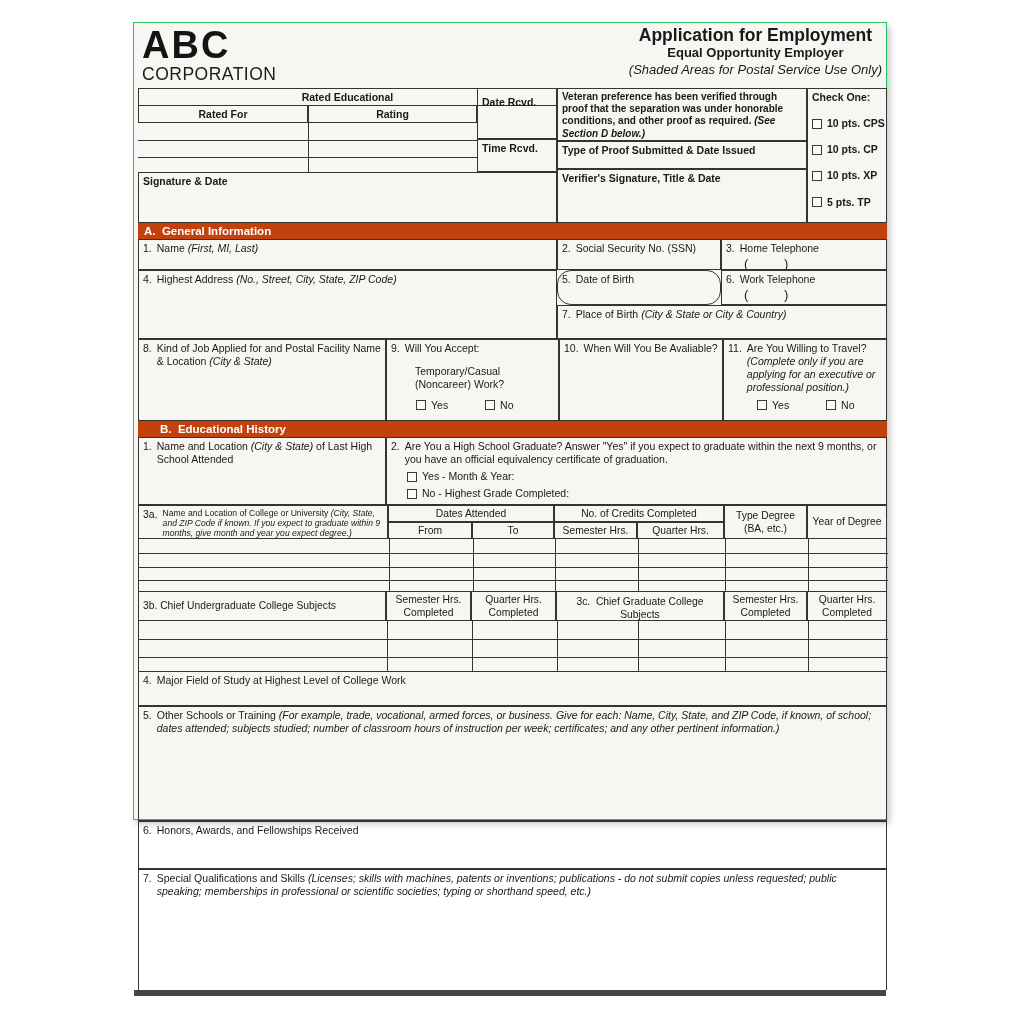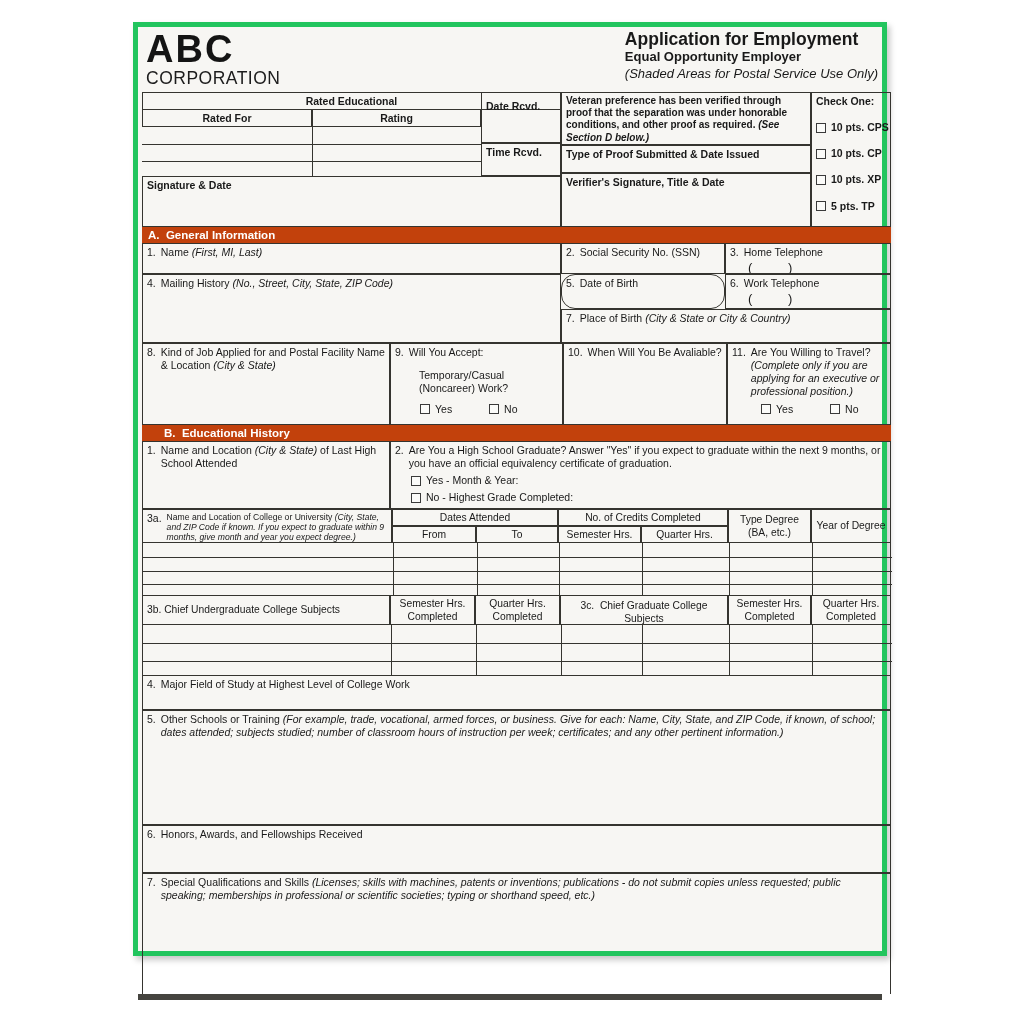--- a/index.html
+++ b/index.html
@@ -2,22 +2,22 @@
 <html><head>
 <meta charset="utf-8">
 <style>
   html,body { margin:0; padding:0; }
   body {
     width:1024px; height:1024px; background:#ffffff;
     font-family:"Liberation Sans", sans-serif; color:#191919;
     position:relative; overflow:hidden;
   }
   #paper {
-    position:absolute; left:133px; top:22px; width:754px; height:934px;
-    background:#f7f6f3; border:5px solid #22c55e;
+    position:absolute; left:133px; top:22px; width:754px; height:798px;
+    background:#f7f6f3; border:1px solid #22c55e;
     box-shadow:3px 4px 6px rgba(0,0,0,0.22);
     box-sizing:border-box;
   }
   .cell {
     position:absolute; box-sizing:border-box;
     border:1.2px solid #35342f; padding:2px 4px;
     font-size:10.5px; color:#191919; line-height:1.25;
     overflow:hidden;
   }
   .b { font-weight:bold; }
@@ -33,21 +33,21 @@
   .num { flex:0 0 auto; margin-right:5px; white-space:nowrap; }
   .hint { font-style:italic; }
   .cb {
     display:inline-block; width:10px; height:10px; box-sizing:border-box;
     border:1.4px solid #3a3a3a; background:#fbfbf9; vertical-align:-1.5px; margin-right:5px;
   }
   .ynrow { position:absolute; left:8px; bottom:8px; white-space:nowrap; }
   .ynrow .pair { margin-right:34px;padding-left:13px; }
   .logo-top { font-size:38px; font-weight:bold; letter-spacing:2px; line-height:36px; color:#141414; }
   .logo-bottom { font-size:17.5px; letter-spacing:0.5px; color:#1c1c1c; margin-top:1px; }
-  .hdr-right { position:absolute; right:4px; top:2px; text-align:left; }
+  .hdr-right { position:absolute; right:4px; top:2px; text-align:center; }
   .hdr-title { font-size:17.5px; font-weight:bold; line-height:20px; }
   .hdr-sub { font-size:13px; font-weight:bold; line-height:16px; }
   .hdr-note { font-size:13px; font-style:italic; line-height:17px; }
   .vet { font-size:10px; font-weight:bold; line-height:1.22; }
   .opt { margin-top:13px; font-weight:bold; white-space:nowrap; }
   .smallhdr { font-size:10.3px; }
   .t3a-label { font-size:8.6px; line-height:1.18; }
   .phone { margin-left:18px; font-size:13px; letter-spacing:2px; margin-top:1px; }
   .cbline { margin-top:4px; }
   .paper-edge { position:absolute; left:0; top:967px; width:100%; height:6px; background:#45443f; }
@@ -118,21 +118,21 @@
     <span class="num">1.</span><span>Name </span><span class="hint">(First, MI, Last)</span>
   </div>
   <div class="cell" style="left:423px;top:216px;width:164px;height:31px;">
     <span class="num">2.</span><span>Social Security No. (SSN)</span>
   </div>
   <div class="cell" style="left:587px;top:216px;width:166px;height:31px;">
     <div><span class="num">3.</span><span>Home Telephone</span></div>
     <div class="phone">(&nbsp;&nbsp;&nbsp;&nbsp;&nbsp;&nbsp;)</div>
   </div>
   <div class="cell" style="left:4px;top:247px;width:419px;height:69px;">
-    <span class="num">4.</span><span>Mailing History </span><span class="hint">(No., Street, City, State, ZIP Code)</span>
+    <span class="num">4.</span><span>Highest Address </span><span class="hint">(No., Street, City, State, ZIP Code)</span>
   </div>
   <div class="cell" style="left:423px;top:247px;width:164px;height:35px;border-radius:14px;">
     <span class="num">5.</span><span>Date of Birth</span>
   </div>
   <div class="cell" style="left:587px;top:247px;width:166px;height:35px;">
     <div><span class="num">6.</span><span>Work Telephone</span></div>
     <div class="phone">(&nbsp;&nbsp;&nbsp;&nbsp;&nbsp;&nbsp;)</div>
   </div>
   <div class="cell" style="left:423px;top:282px;width:330px;height:34px;">
     <span class="num">7.</span><span>Place of Birth </span><span class="hint">(City &amp; State or City &amp; Country)</span>

